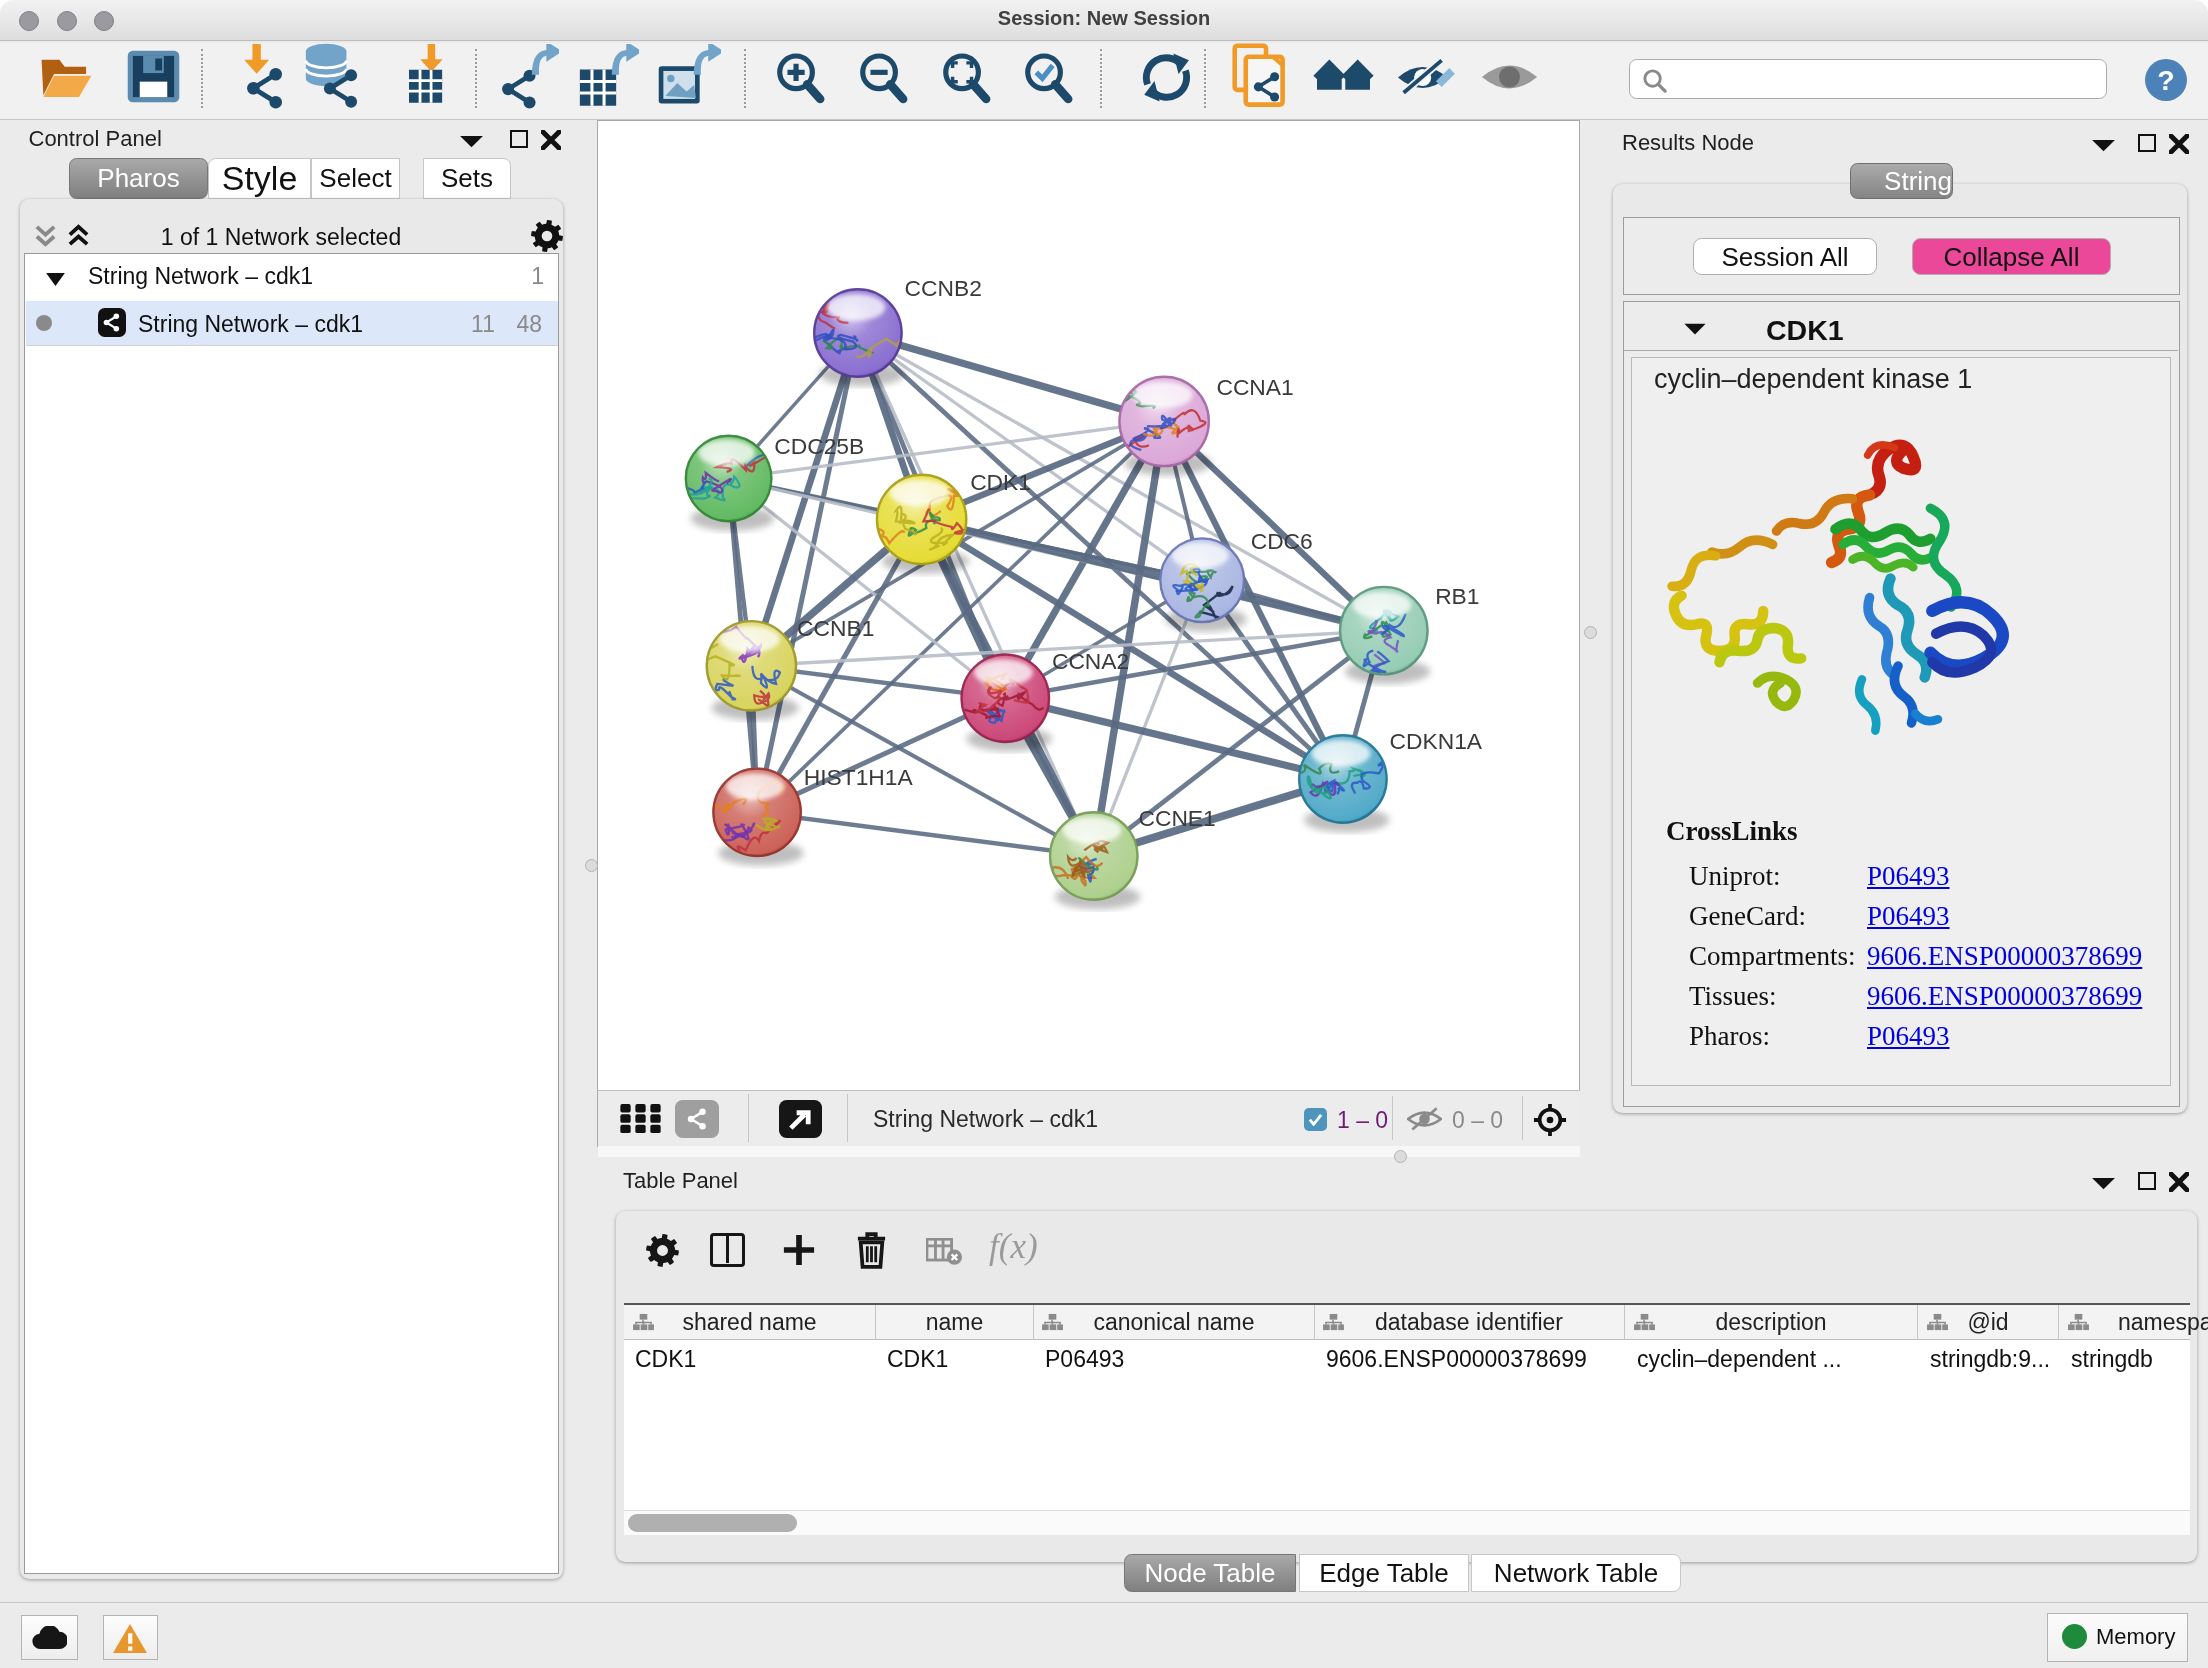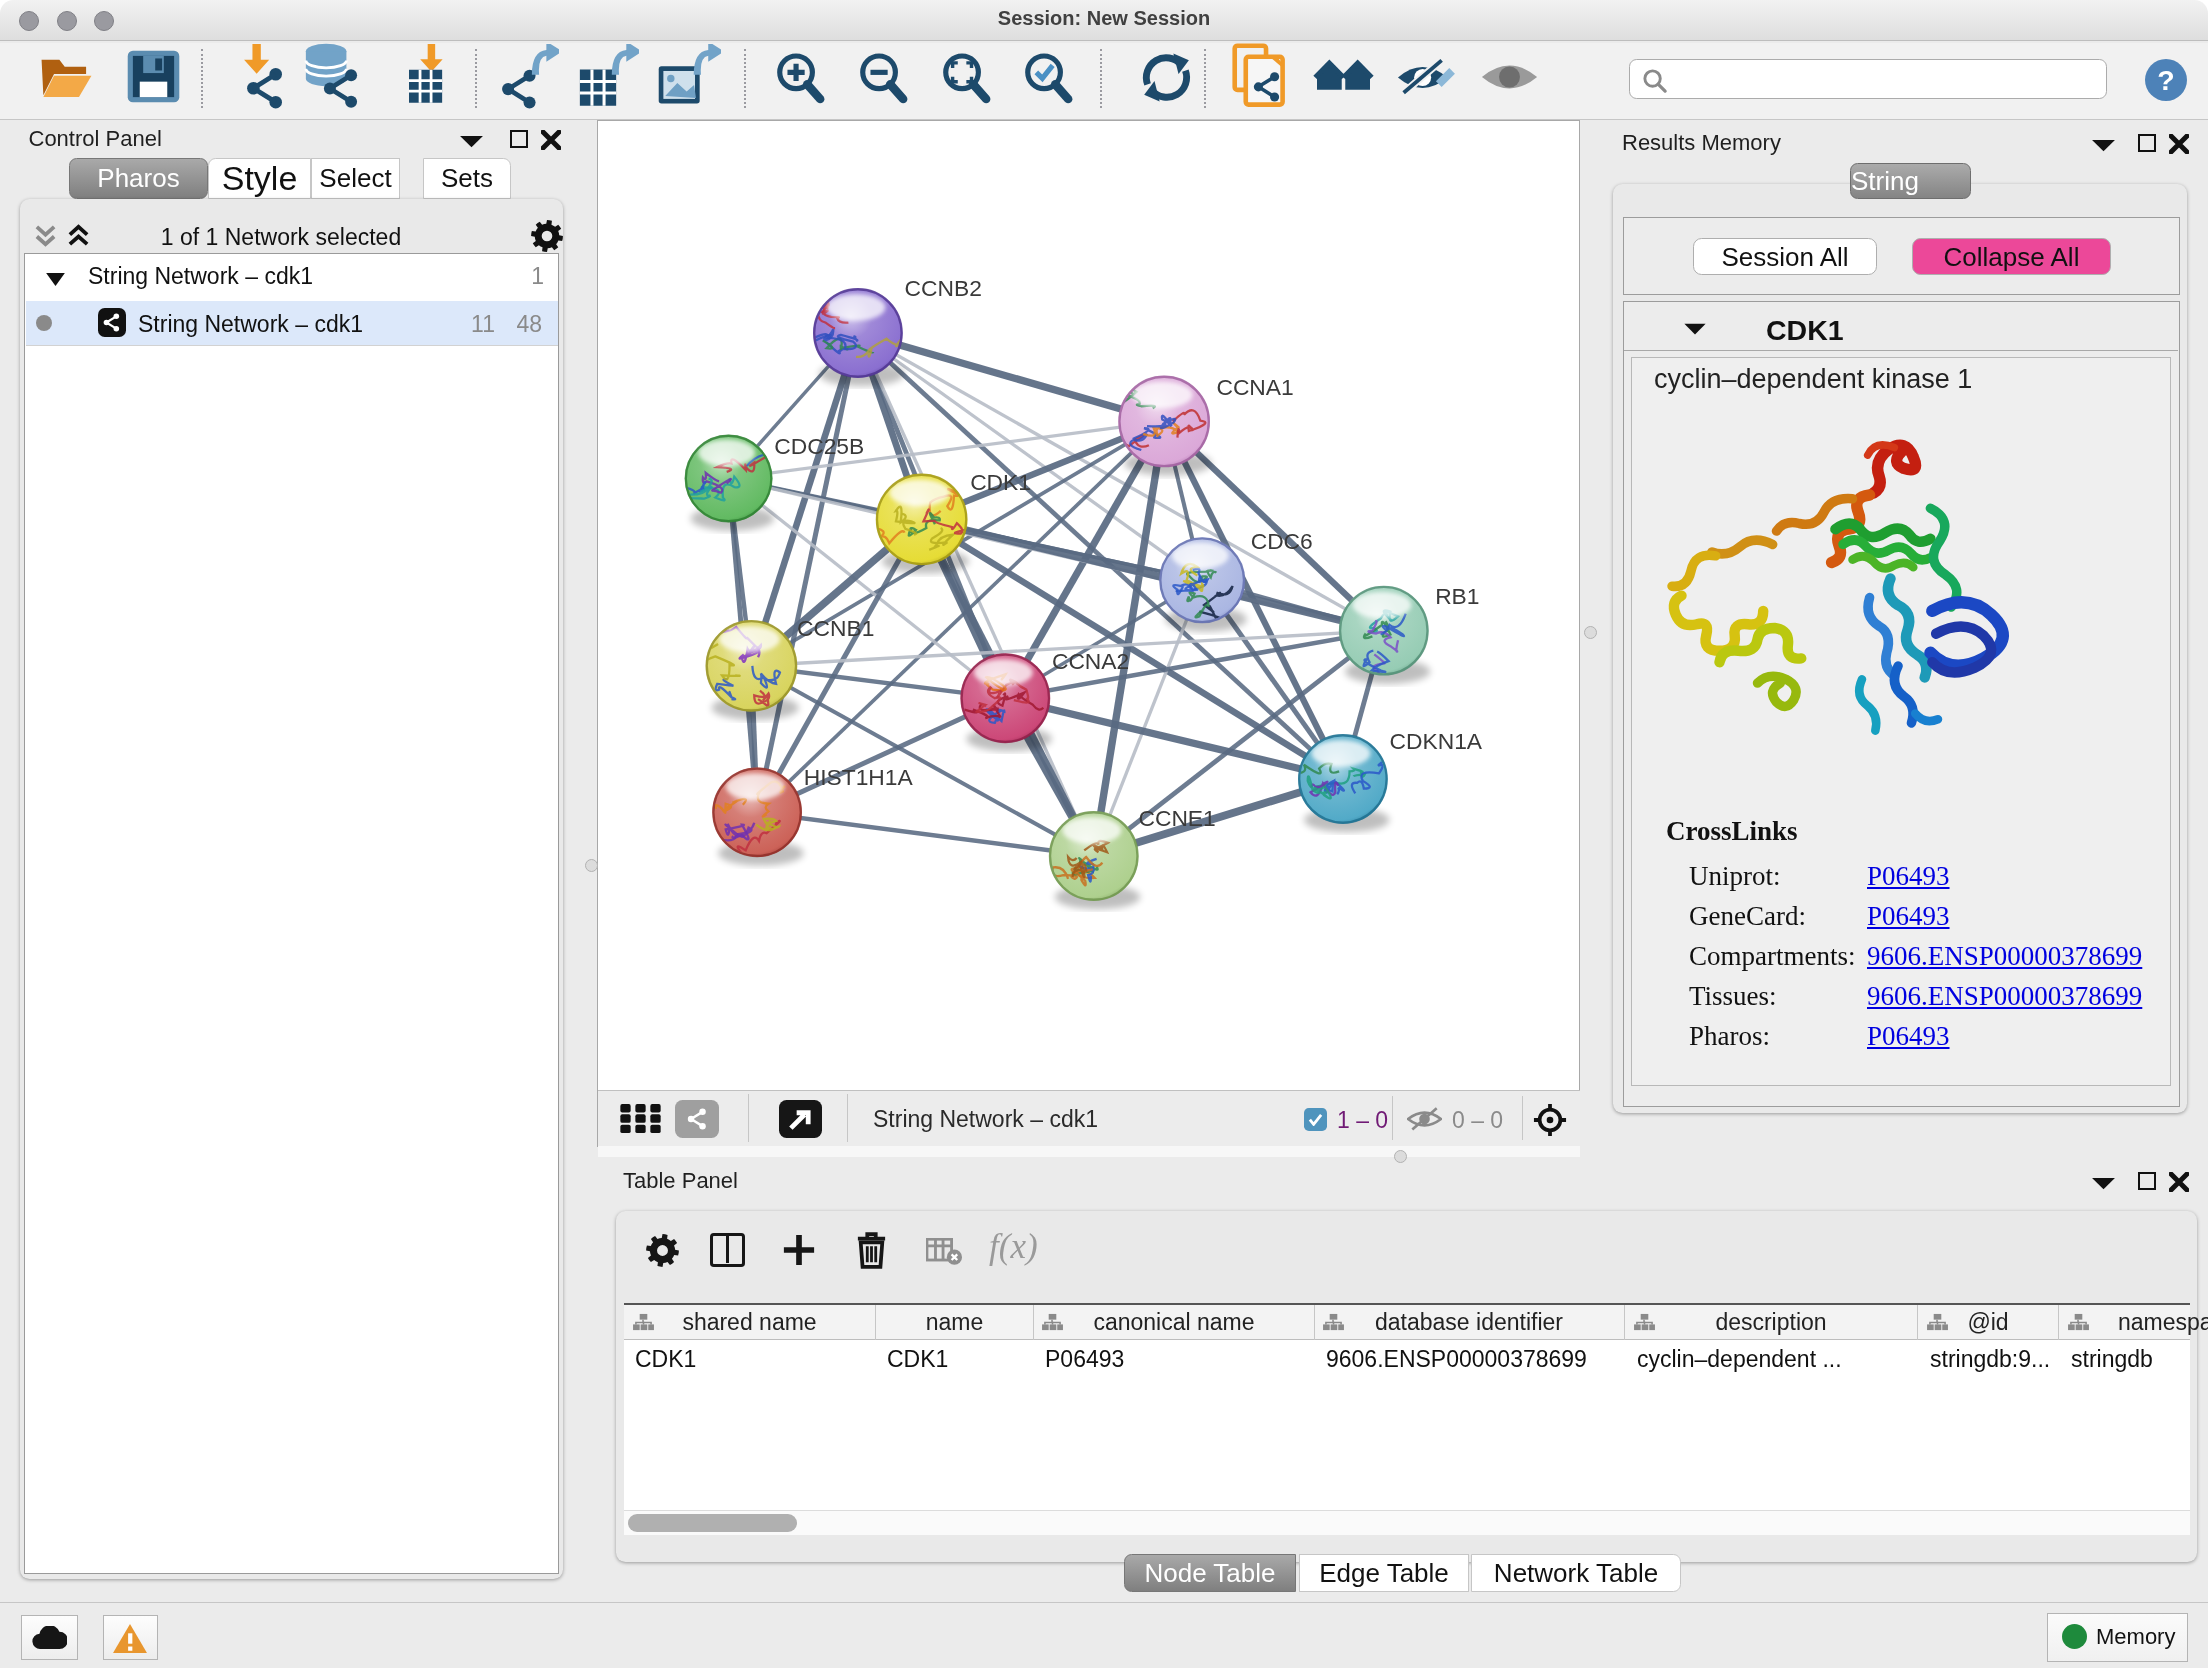--- a/index.html
+++ b/index.html
@@ -575,30 +575,30 @@
 <svg class="abs" style="left:1533px;top:1103px" width="34" height="34" viewBox="0 0 36 36">
     <circle cx="18" cy="18" r="11" fill="none" stroke="#111" stroke-width="4"></circle>
     <circle cx="18" cy="18" r="3.5" fill="#111"></circle>
     <path d="M18 1v7M18 28v7M1 18h7M28 18h7" stroke="#111" stroke-width="4"></path>
   </svg>
 <div class="abs" style="left:598px;top:1146px;width:982px;height:11.4px;background:#f7f7f7"></div>
 <div class="abs" style="left:1394px;top:1150px;width:13.3px;height:13.3px;border-radius:50%;background:#dcdcdc;border:1px solid #b2b2b2"></div>
 <div class="abs" style="left:585px;top:859px;width:13.3px;height:13.3px;border-radius:50%;background:#dcdcdc;border:1px solid #b2b2b2"></div>
 <div class="abs" style="left:1584px;top:626px;width:13.3px;height:13.3px;border-radius:50%;background:#dcdcdc;border:1px solid #b2b2b2"></div>
 
-<div class="panel-title abs" style="left:1622px;top:130px">Results Memory</div>
+<div class="panel-title abs" style="left:1622px;top:130px">Results Node</div>
 <svg class="abs" style="left:2091px;top:138px" width="25" height="14.3" viewBox="0 0 26 15">
     <path d="M1 2h24L13 14z" fill="#111"></path>
   </svg>
 <div class="abs" style="left:2138px;top:134px;width:18px;height:18px;border:2.9px solid #111"></div>
 <svg class="abs" style="left:2169px;top:134px" width="20" height="20" viewBox="0 0 20 20">
     <path d="M2 2 18 18M18 2 2 18" stroke="#111" stroke-width="5" stroke-linecap="round"></path>
   </svg>
 <div class="ppanel" style="left:1613px;top:184px;width:574px;height:929px"></div>
-<div class="abs" style="left:1850px;top:163px;width:121px;height:36px;background:linear-gradient(#ababab,#848484);border:1px solid #6e6e6e;border-radius:7.6px;color:#fff;font-size:26px;text-align:left;line-height:35px">String</div>
+<div class="abs" style="left:1850px;top:163px;width:103px;height:36px;background:linear-gradient(#ababab,#848484);border:1px solid #6e6e6e;border-radius:7.6px;color:#fff;font-size:26px;text-align:right;line-height:35px">String</div>
 <div class="abs" style="left:1623px;top:217px;width:557px;height:78px;background:#ececec;border:1.9px solid #9c9c9c"></div>
 <div class="abs" style="left:1693px;top:238px;width:184px;height:37px;background:#fff;border:1px solid #aeaeae;border-radius:8.6px;font-size:26px;text-align:center;line-height:36px;color:#111">Session All</div>
 <div class="abs" style="left:1912px;top:238px;width:199px;height:37px;background:#ec4899;border:1px solid #aeaeae;border-radius:8.6px;font-size:26px;text-align:center;line-height:36px;color:#111">Collapse All</div>
 <div class="abs" style="left:1623px;top:301px;width:557px;height:806px;background:#ececec;border:1.9px solid #9c9c9c"></div>
 <svg class="abs" style="left:1683px;top:322px" width="24" height="13.3" viewBox="0 0 26 15">
     <path d="M1 2h24L13 14z" fill="#111"></path>
   </svg>
 <div class="abs" style="left:1766px;top:314px;font-size:28.5px;font-weight:bold;color:#111">CDK1</div>
 <div class="abs" style="left:1624px;top:350px;width:554px;border-top:1.9px solid #a8a8a8"></div>
 <div class="abs" style="left:1631px;top:357px;width:540px;height:729px;background:#efefef;border:1px solid #b8b8b8"></div>

